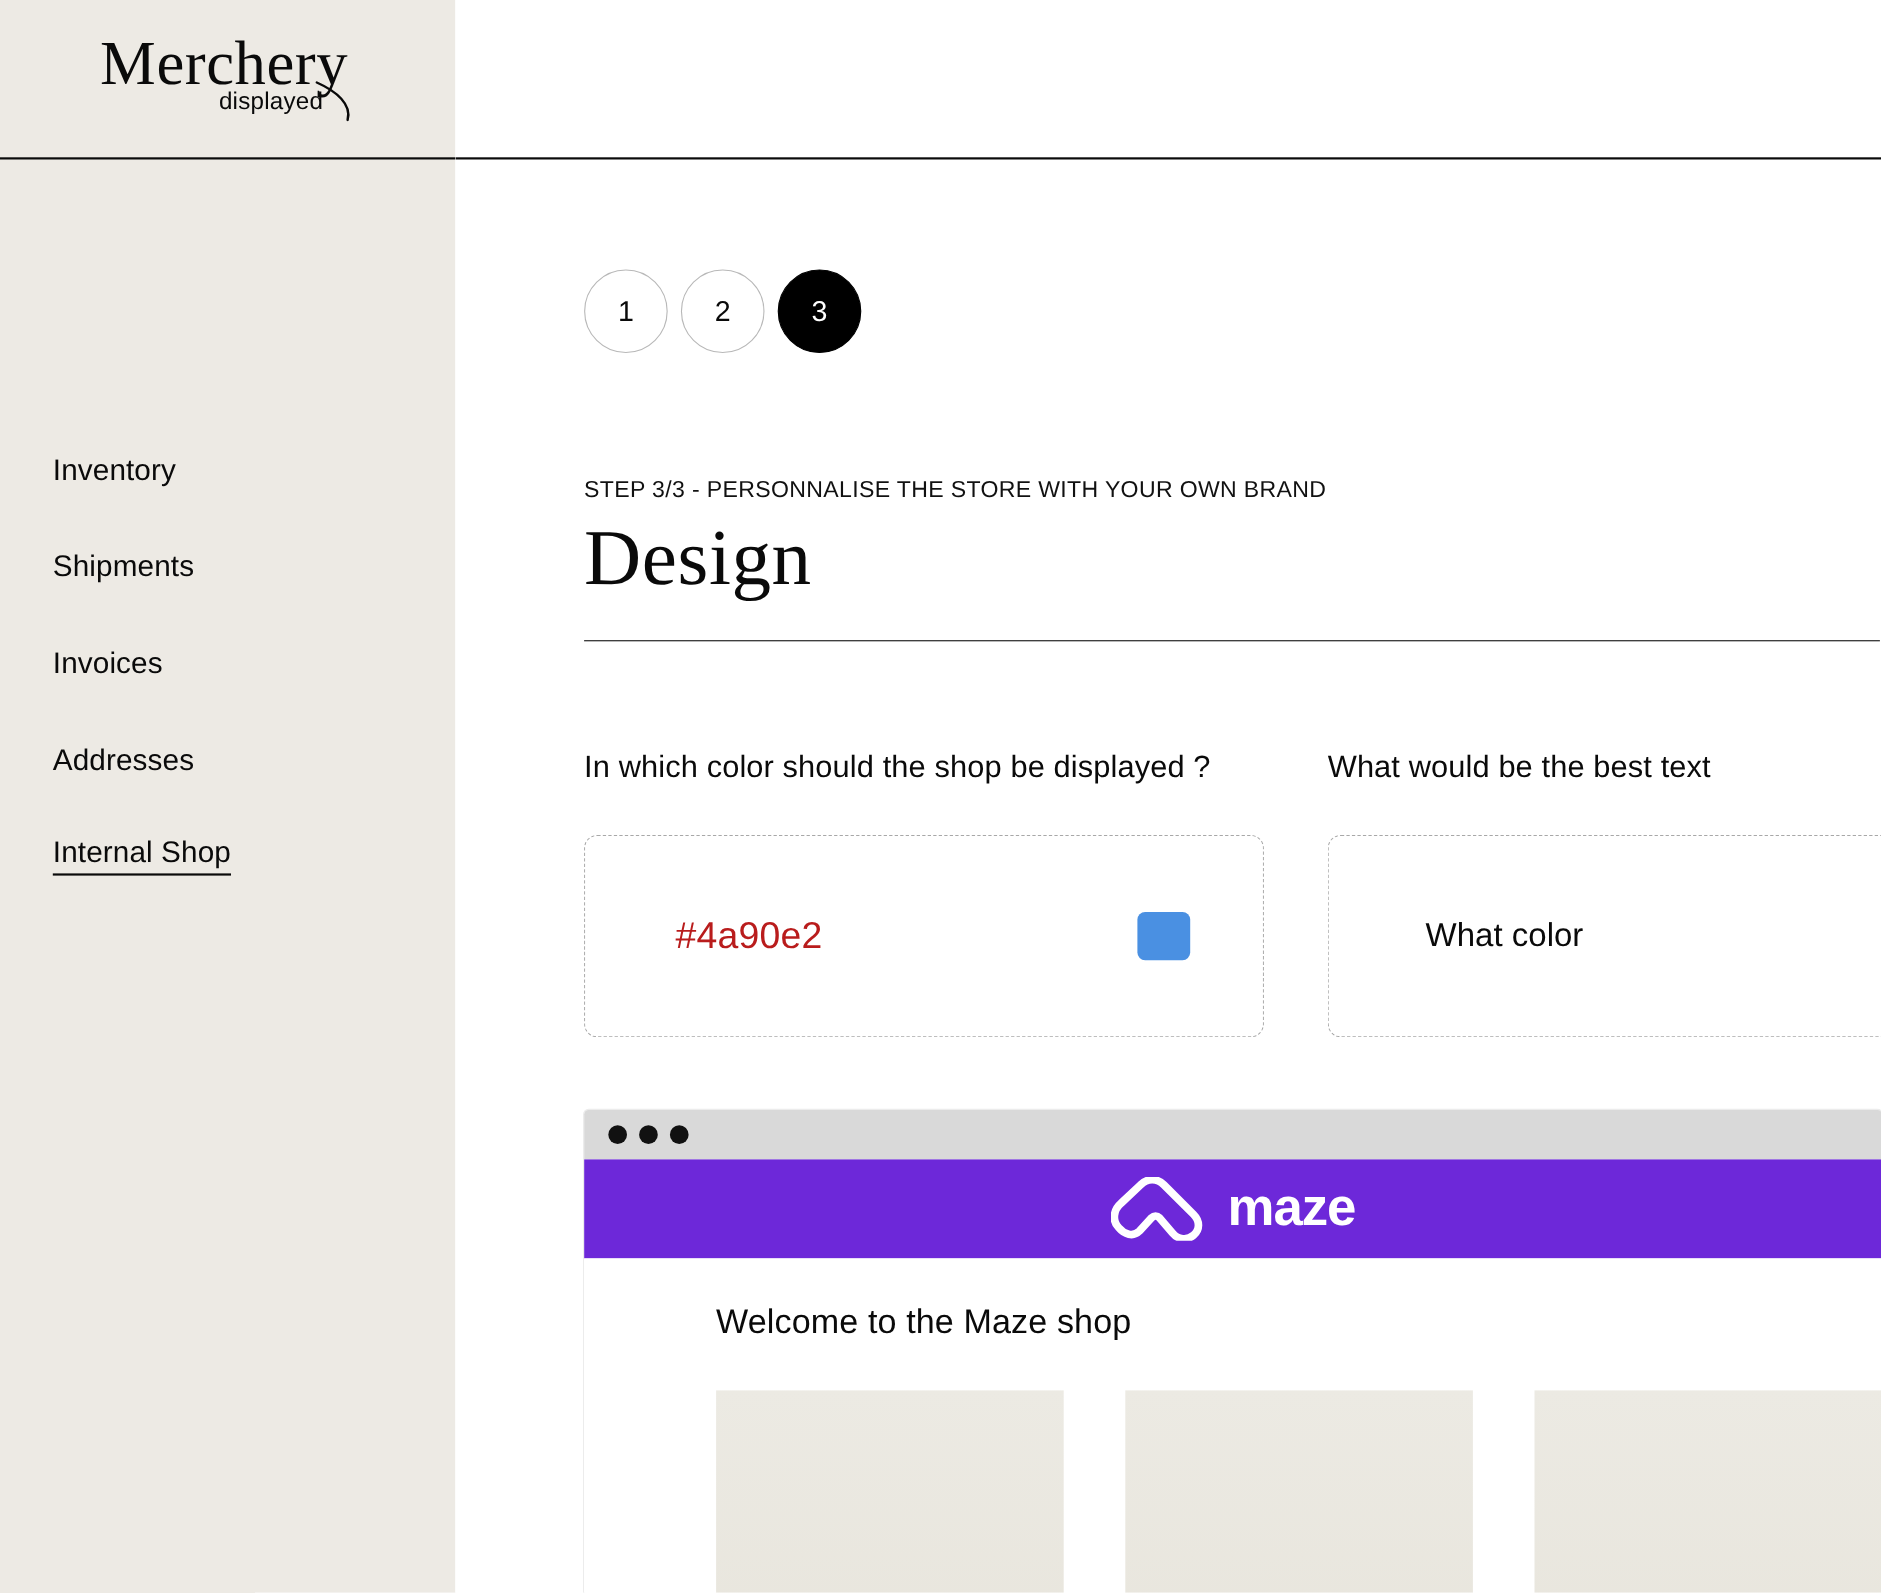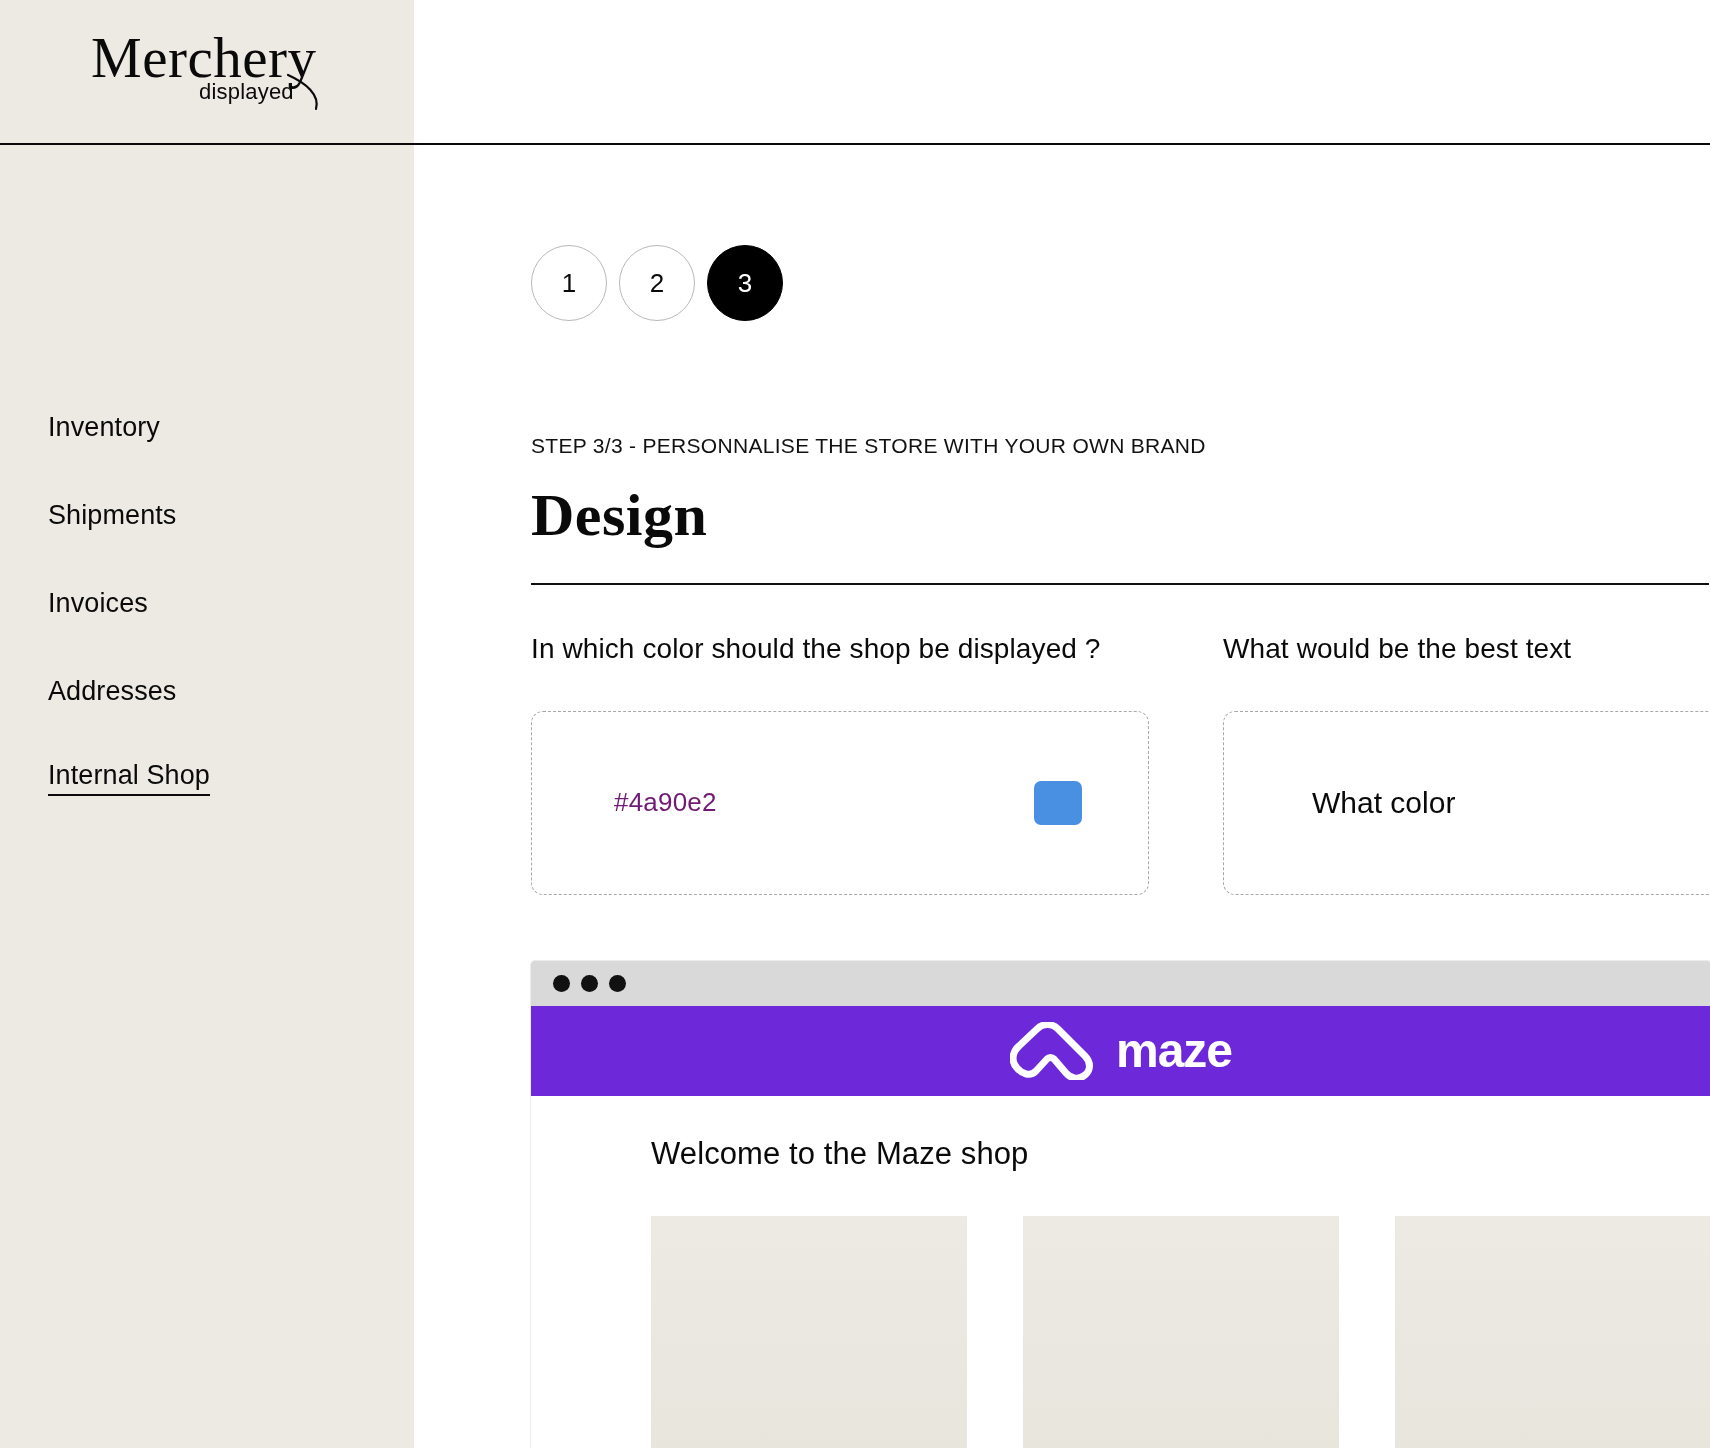--- a/index.html
+++ b/index.html
@@ -155,40 +155,40 @@
 
   
   .eyebrow {
     margin-top: 113px;
     font-size: 21px;
     letter-spacing: 0.3px;
     color: #111111;
     white-space: nowrap;
   }
   .page-title {
-    margin-top: 26px;
+    margin-top: 12px;
     font-family: "Liberation Serif", "DejaVu Serif", serif;
-    font-size: 60px;
+    font-size: 72px;
     line-height: 1.05;
     color: #0a0a0a;
-    font-weight: 700;
+    font-weight: 400;
     letter-spacing: 0.5px;
   }
   .title-rule {
     margin-top: 36px;
     width: 1178px;
     height: 1.5px;
     background: #111111;
   }
 
   
   .questions {
     display: flex;
-    margin-top: 48px;
-    gap: 16px;
+    margin-top: 98px;
+    gap: 0;
   }
   .q-col-left { width: 676px; flex: 0 0 676px; }
   .q-col-right { width: 760px; flex: 0 0 760px; }
 
   .q-label {
     font-size: 28px;
     color: #0a0a0a;
     white-space: nowrap;
     letter-spacing: 0.1px;
   }
@@ -199,22 +199,22 @@
     border: 1.6px dashed #a8a8a8;
     border-radius: 12px;
     display: flex;
     align-items: center;
     padding: 0 38px;
   }
   .field-box.left { width: 618px; justify-content: space-between; }
   .field-box.right { width: 690px; justify-content: space-between; }
 
   .hex-value {
-    font-size: 26px;
-    color: #701a75;
+    font-size: 34px;
+    color: #b91c1c;
     padding-left: 44px;
     letter-spacing: 0.2px;
   }
   .color-swatch {
     width: 48px;
     height: 44px;
     border-radius: 7px;
     margin-right: 28px;
     cursor: pointer;
   }

